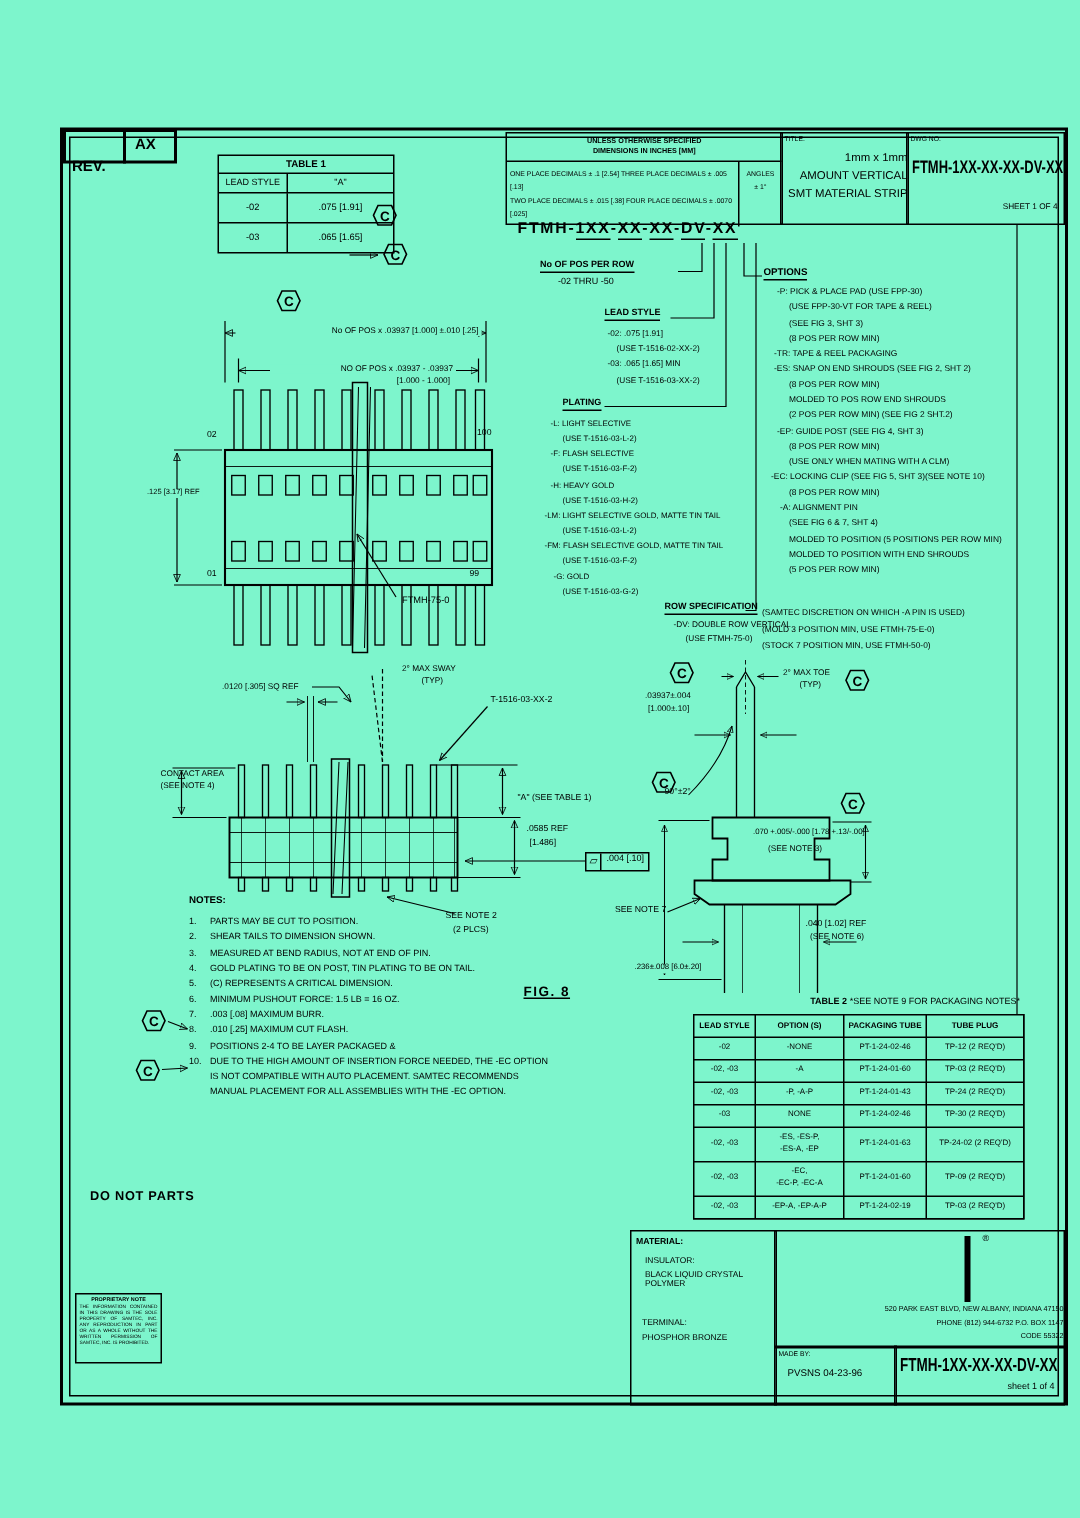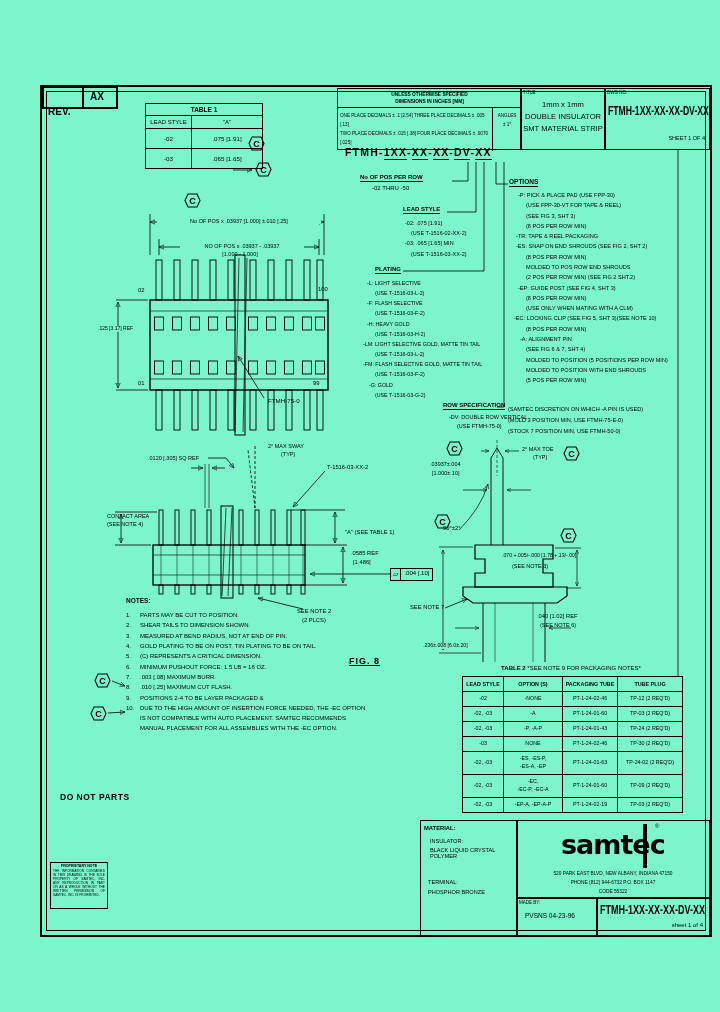--- a/index.html
+++ b/index.html
@@ -1,20 +1,20 @@
 <!DOCTYPE html>
 <html><head>
 <meta charset="utf-8">
 <style>
   :root{ --bg:#7df5cc; --ink:#000; }
   html,body{margin:0;padding:0;}
   body{background:var(--bg); font-family:"Liberation Sans",sans-serif;}
   #page{position:relative;width:720px;height:1012px;background:var(--bg);overflow:hidden;color:var(--ink);}
   .t{position:absolute;color:var(--ink);font-family:"Liberation Sans",sans-serif;white-space:nowrap;line-height:1.15;z-index:3;}
-  .ctr{text-align:center;}
+  .ctr{text-align:right;}
   .b{font-weight:bold;}
   .u{border-bottom:1px solid #000;padding-bottom:1px;}
   .ul{text-decoration:underline;}
   .bgm{background:var(--bg);padding:0 2px;}
   .box{position:absolute;border:1.5px solid #000;z-index:2;}
   .thick{border-width:2px;}
   svg{position:absolute;z-index:2;}
   svg path, svg line, svg rect, svg polygon{stroke:#000;fill:none;}
   .sheet{position:absolute;left:40px;top:85px;width:668px;height:848px;border:2.5px solid #000;z-index:1;}
   .sheet-inner{position:absolute;left:4px;top:4px;right:4px;bottom:4px;border:1px solid #000;}
@@ -133,21 +133,21 @@
         <div>ANGLES</div>
         <div>± 1°</div>
       </div>
     </div>
   </div>
 
   <div id="ttl">
     <div class="tinylab">TITLE:</div>
     <div class="t ctr" style="left:0;top:10px;width:84px;font-size:7.6px;white-space:normal;line-height:1.6;">
       <div>1mm x 1mm</div>
-      <div>DOUBLE INSULATOR</div>
+      <div>AMOUNT VERTICAL</div>
       <div>SMT MATERIAL STRIP</div>
     </div>
   </div>
 
   <div id="dwg">
     <div class="tinylab">DWG NO:</div>
     <div class="t cond" style="left:3px;top:16px;font-size:12px;">FTMH-1XX-XX-XX-DV-XX</div>
     <div class="t" style="right:4px;top:46px;font-size:5.5px;">SHEET 1 OF 4</div>
   </div>
 
@@ -547,21 +547,20 @@
 
   <div id="mat">
     <div class="t b" style="left:3px;top:4px;font-size:5.8px;">MATERIAL:</div>
     <div class="t" style="left:9px;top:17px;font-size:5.6px;">INSULATOR:</div>
     <div class="t" style="left:9px;top:26px;width:82px;font-size:5.6px;white-space:normal;">BLACK LIQUID CRYSTAL POLYMER</div>
     <div class="t" style="left:7px;top:58px;font-size:5.6px;">TERMINAL:</div>
     <div class="t" style="left:7px;top:68px;font-size:5.6px;">PHOSPHOR BRONZE</div>
   </div>
 
   <div id="sam">
-    <div class="t logo" style="left:44px;top:8px;">samtec</div>
     <div class="tbar" style="left:126px;top:3px;width:4px;height:44px;"></div>
     <div class="t" style="left:138px;top:2px;font-size:6px;">®</div>
     <div class="t ctr" style="left:0;top:50px;width:192px;font-size:4.8px;">520 PARK EAST BLVD, NEW ALBANY, INDIANA 47150</div>
     <div class="t ctr" style="left:0;top:59px;width:192px;font-size:4.8px;">PHONE (812) 944-6732   P.O. BOX 1147</div>
     <div class="t ctr" style="left:0;top:68px;width:192px;font-size:4.8px;">CODE 55322</div>
   </div>
 
   <div id="madeby">
     <div class="t" style="left:2px;top:2px;font-size:4.5px;">MADE BY:</div>
     <div class="t" style="left:8px;top:14px;font-size:6.5px;">PVSNS 04-23-96</div>

